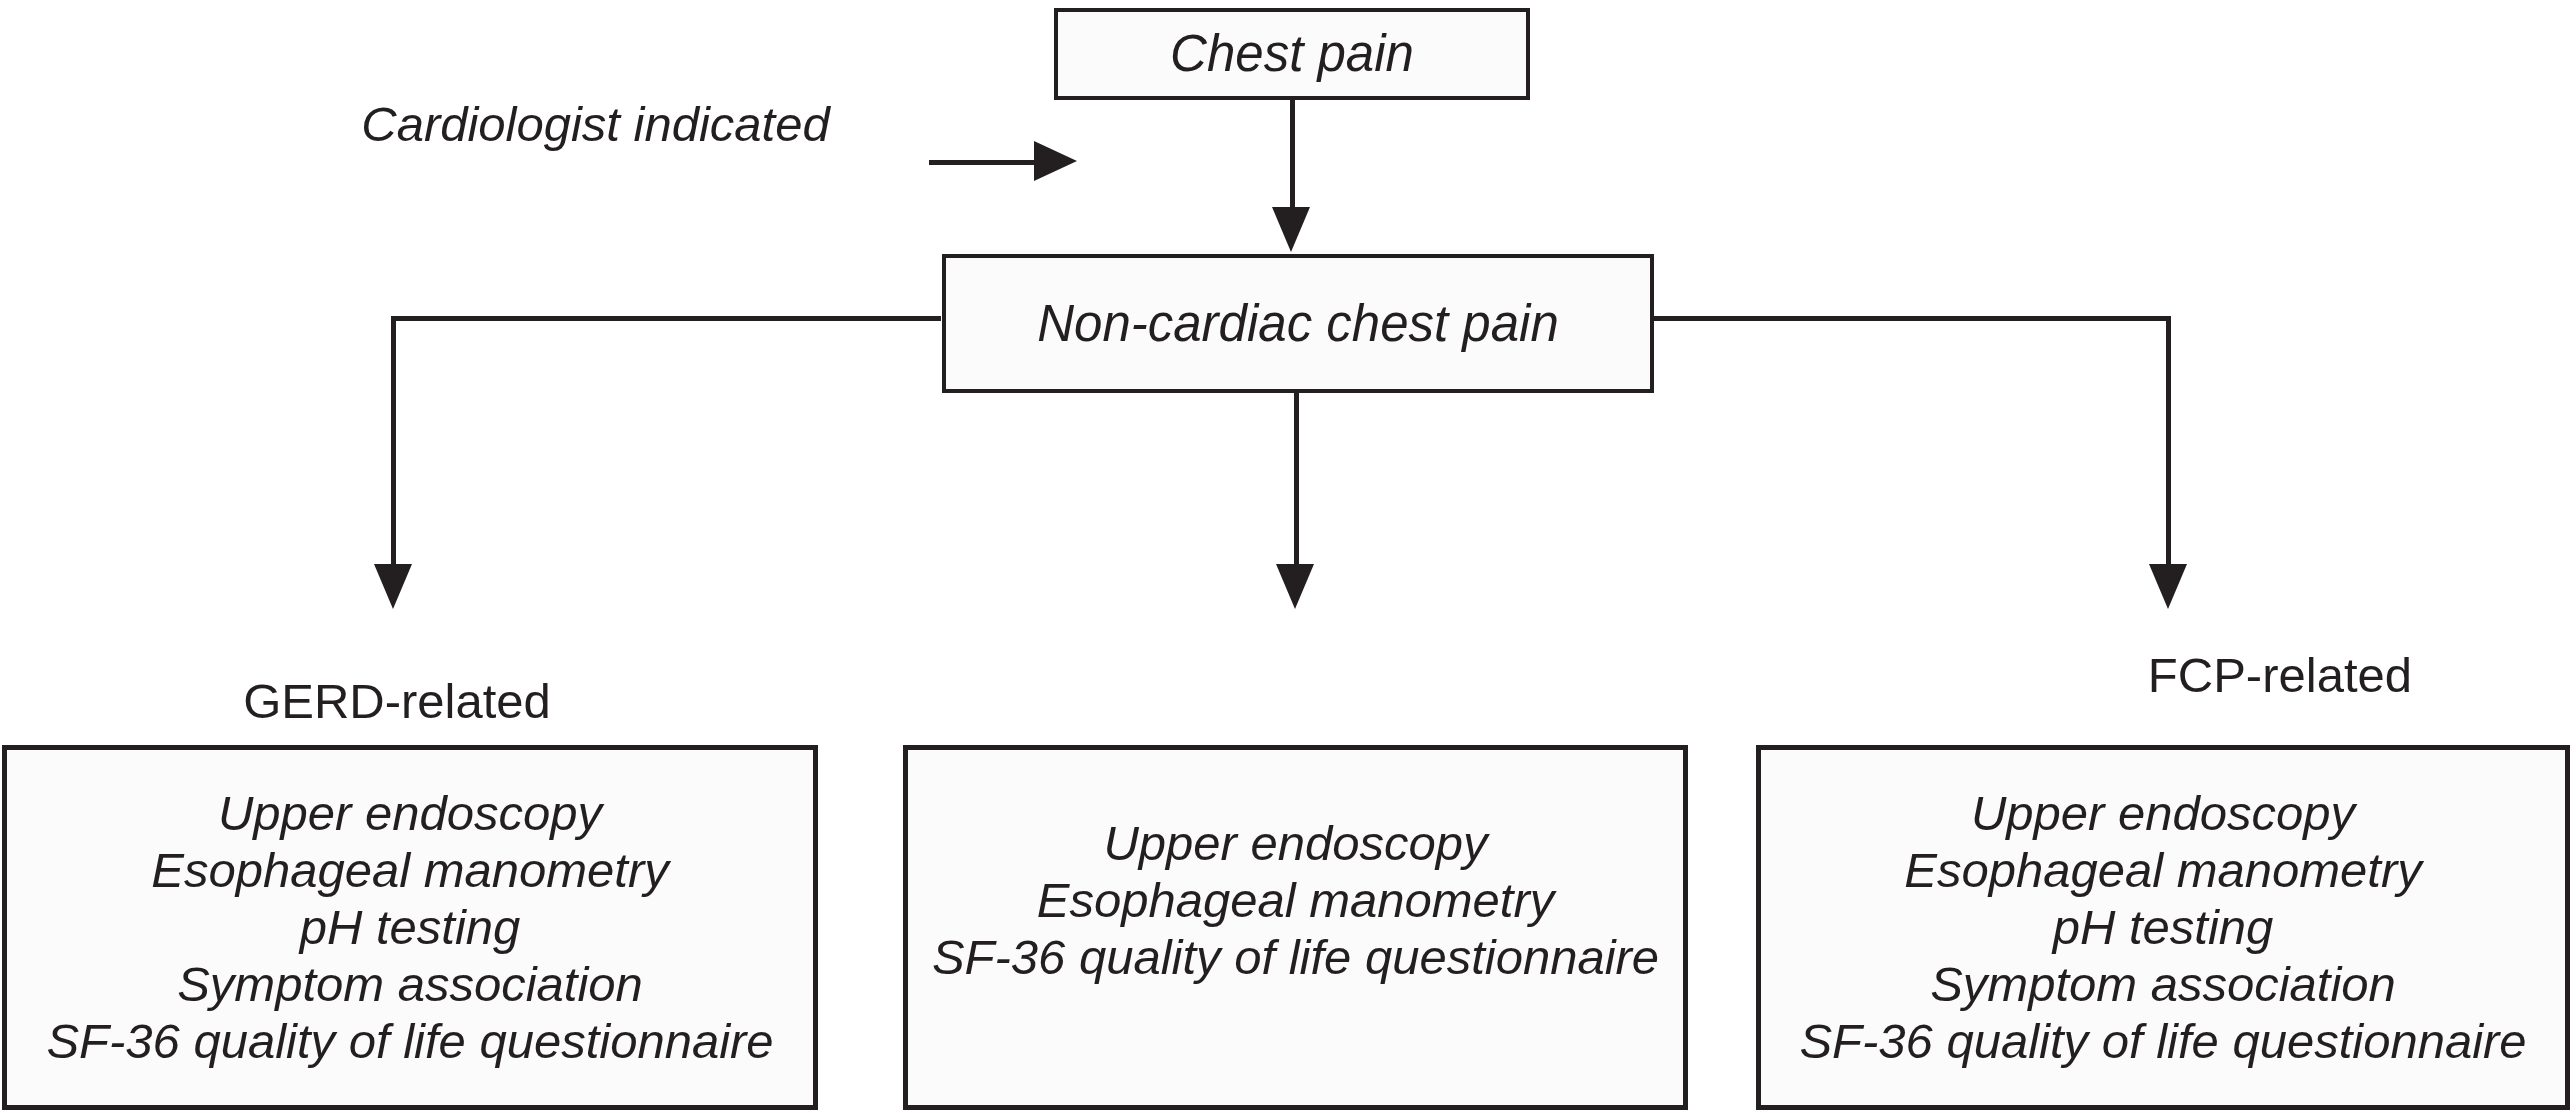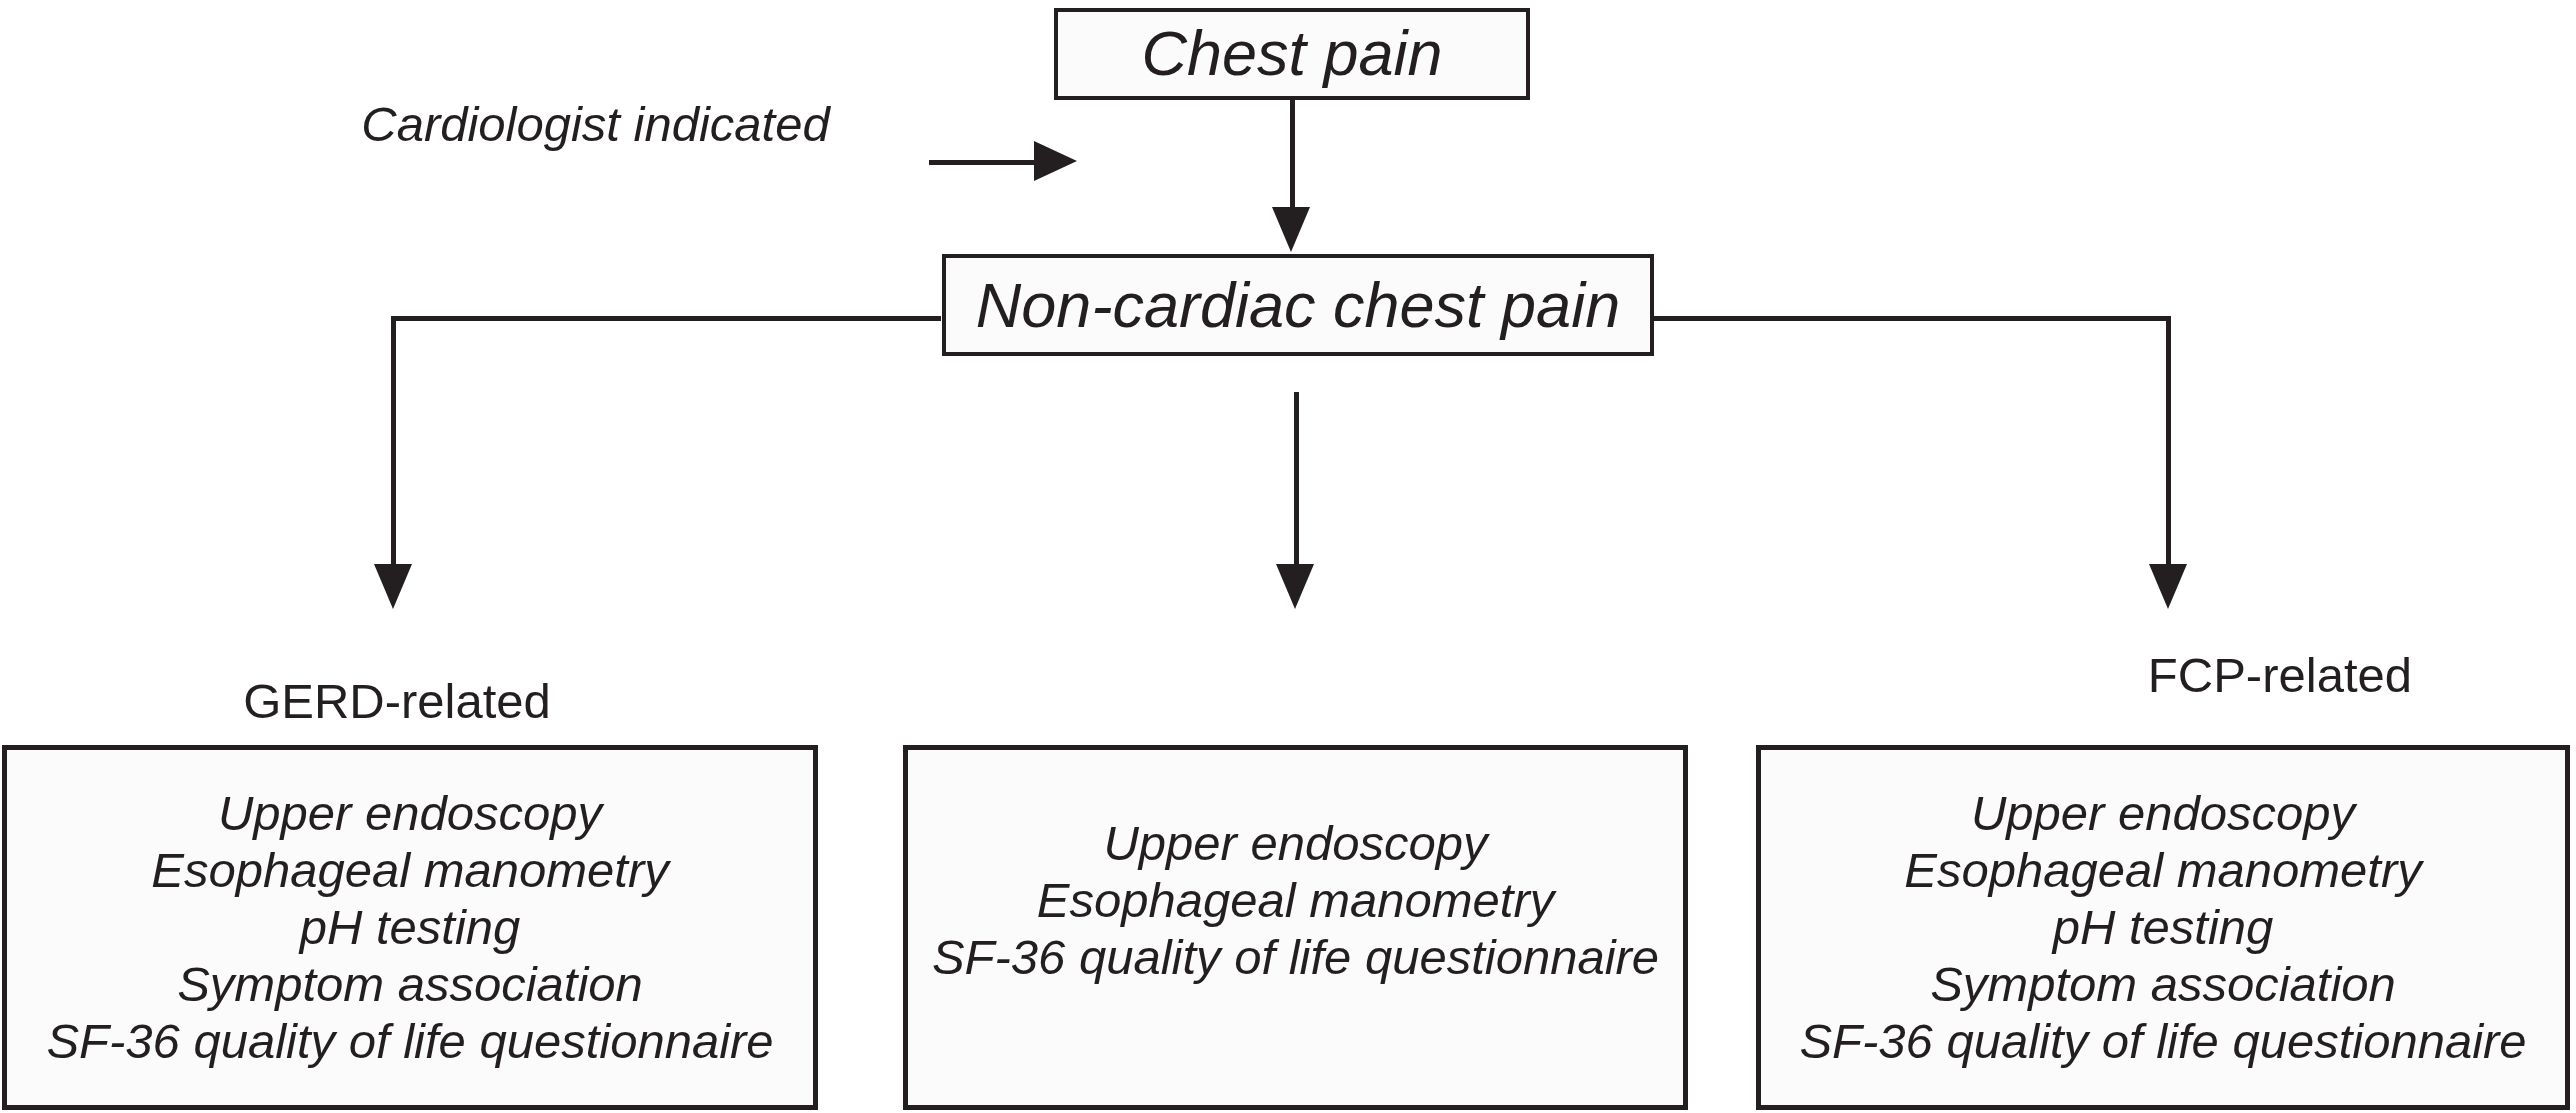--- a/index.html
+++ b/index.html
@@ -26,21 +26,21 @@
     box-sizing: border-box;
     border: 4.9px solid var(--ink);
     background: var(--box_fill);
     display: flex;
     align-items: center;
     justify-content: center;
     text-align: center;
   }
   .node-text {
     font-style: italic;
-    font-size: 63px;
+    font-size: 51px;
     line-height: 57px;
     white-space: nowrap;
   }
   .line {
     position: absolute;
     background: var(--ink);
   }
   .arrowhead-down {
     position: absolute;
     width: 0; height: 0;
@@ -107,21 +107,21 @@
   <div class="note-text">
     <div>Cardiologist indicated</div>
   </div>
 
   <div class="line" style="left:929px; top:160px; width:107px; height:4.9px;"></div>
   <div class="arrowhead-right" style="left:1034px; top:141px;"></div>
 
   <div class="line" style="left:1290px; top:100px; width:4.9px; height:109px;"></div>
   <div class="arrowhead-down" style="left:1272px; top:207px;"></div>
 
-  <div class="flow-box" style="left:942px; top:254px; width:712px; height:102px;">
+  <div class="flow-box" style="left:942px; top:254px; width:712px; height:139px;">
     <span class="node-text">Non-cardiac chest pain</span>
   </div>
 
   <div class="line" style="left:393px; top:316px; width:548px; height:4.9px;"></div>
   <div class="line" style="left:1654px; top:316px; width:514px; height:4.9px;"></div>
 
   <div class="line" style="left:391px; top:316px; width:4.9px; height:250px;"></div>
   <div class="arrowhead-down" style="left:374px; top:564px;"></div>
 
   <div class="line" style="left:1294px; top:392px; width:4.9px; height:174px;"></div>

